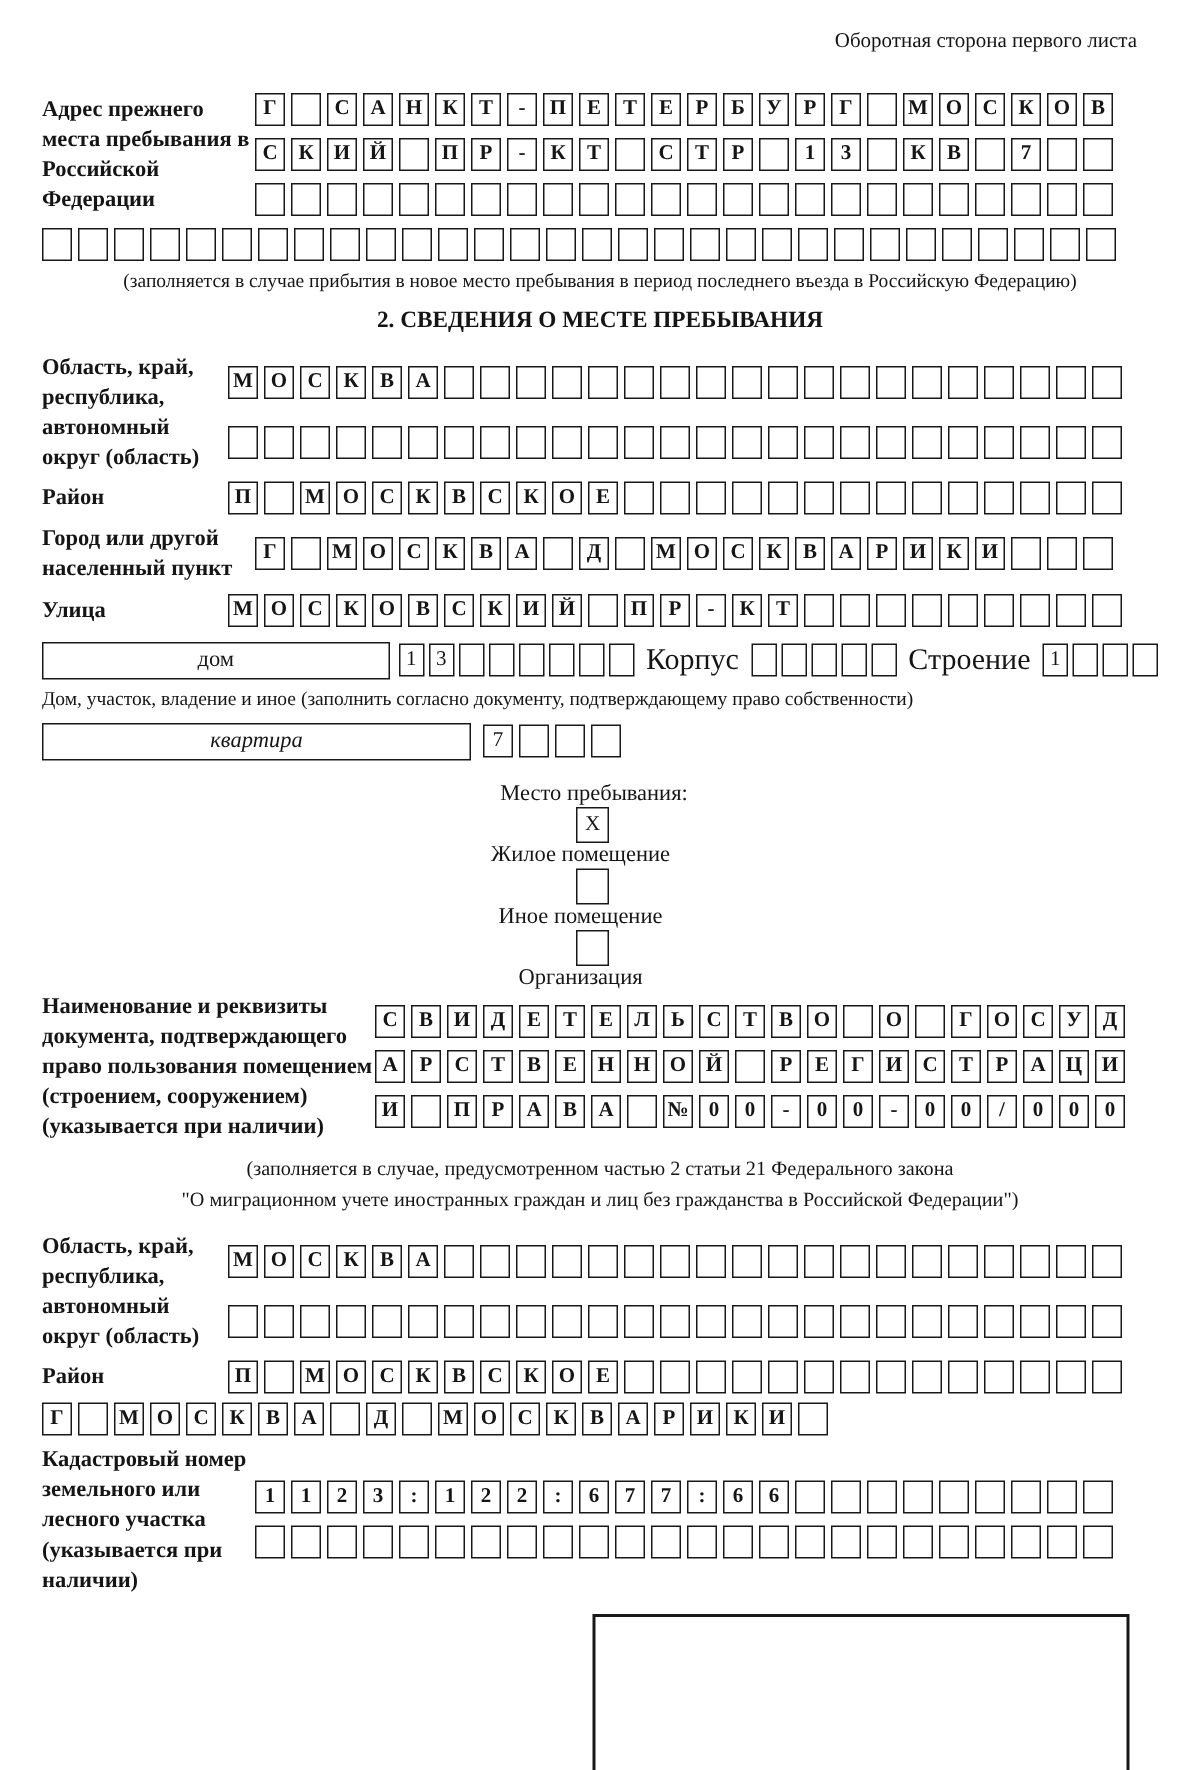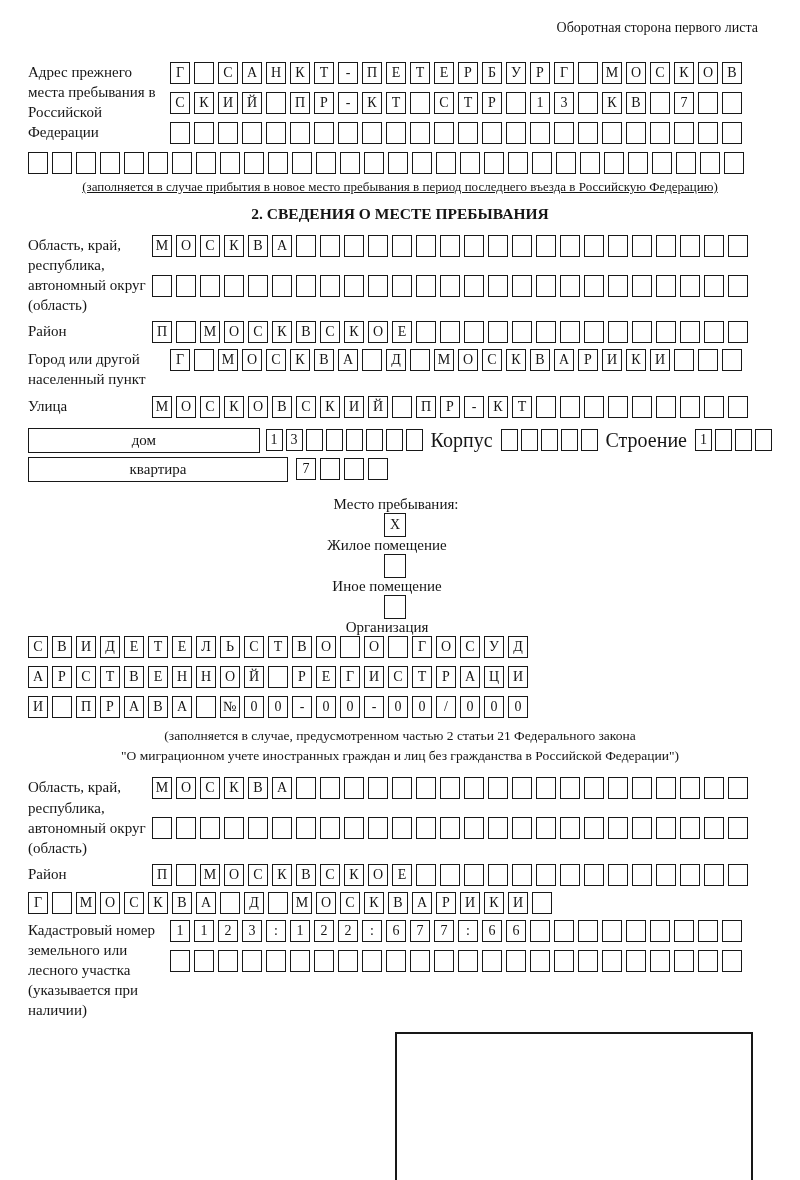--- a/index.html
+++ b/index.html
@@ -1,44 +1,44 @@
 <!DOCTYPE html>
 <html><head>
 <meta charset="utf-8">
 <style>
   html,body { margin:0; padding:0; background:#fff; }
   body { width:800px; font-family:"Liberation Serif", serif; color:#151515; }
   .page { padding:14px 28px 24px 28px; width:744px; }
 
   .hdr { text-align:right; font-size:14px; margin:6px 14px 26px 0; }
 
-  .frow { display:flex; align-items:flex-start; }
+  .frow { display:flex; align-items:center;font-weight:bold; }
   .lbl { font-size:15px; line-height:1.34; flex:0 0 auto; }
   .w142 { width:142px; } .w124 { width:124px; } .w175 { width:175px; } .w222 { width:222px; }
 
   .stack { display:flex; flex-direction:column; gap:8px; }
   .stack.wide { gap:18px; }
 
   .cells { display:flex; gap:4px; flex-wrap:nowrap; }
   .cbox { box-sizing:border-box; flex:0 0 auto; width:20px; height:22px;
           border:1.6px solid #181818; display:flex; align-items:center;
           justify-content:center; font-size:14px; background:#fff; }
   .compact .cbox { width:17px; }
   .compact { gap:3px; }
 
   .note { font-size:13px; margin:5px 0 8px 0; }
-  .center { text-align:center;text-decoration:underline; }
+  .center { text-align:center; }
   .sec-title { text-align:center; font-weight:bold; font-size:15.5px; margin:10px 0 12px 0; }
 
   .mb6 { margin-bottom:6px; } .mb8 { margin-bottom:8px; } .mt8 { margin-top:8px; }
 
   .inline-row { display:flex; align-items:center; margin-top:10px; }
   .widebox { box-sizing:border-box; border:1.8px solid #181818; height:25px;
              display:flex; align-items:center; justify-content:center; font-size:15px; }
-  .house-w { width:260px; } .apt-w { width:260px; }
+  .house-w { width:260px; } .apt-w { width:286px;font-style:italic; }
   .inline-lbl { font-size:20px; margin:0 8px; white-space:nowrap; }
 
   .stay-row { display:flex; align-items:center; margin-top:14px;flex-direction:column; }
   .stay-row .lbl-inline { font-size:15px; margin-right:8px; white-space:nowrap; }
   .chk { box-sizing:border-box; width:22px; height:24px; border:1.6px solid #181818;
          display:flex; align-items:center; justify-content:center; font-size:14px;
          margin-right:10px; flex:0 0 auto; }
   .stay-opt-label { font-size:15px; margin-right:26px; white-space:nowrap; }
   .stay-note { font-size:13px; margin:3px 0 14px 150px; width:340px; text-align:center; }
 
@@ -346,20 +346,21 @@
         <span class="cbox"></span>
       </div>
     <div class="inline-lbl">Строение</div>
     <div class="cells compact">
         <span class="cbox">1</span>
         <span class="cbox"></span>
         <span class="cbox"></span>
         <span class="cbox"></span>
       </div>
   </div>
+  <div class="note">Дом, участок, владение и иное (заполнить согласно документу, подтверждающему право собственности)</div>
 
   <div class="inline-row" style="margin-top:4px;">
     <div class="widebox apt-w">квартира</div>
     <div class="cells" style="margin-left:8px;">
         <span class="cbox">7</span>
         <span class="cbox"></span>
         <span class="cbox"></span>
         <span class="cbox"></span>
       </div>
   </div>
@@ -368,20 +369,21 @@
     <span class="lbl-inline">Место пребывания:</span>
     <span class="chk">X</span>
     <span class="stay-opt-label">Жилое помещение</span>
     <span class="chk"></span>
     <span class="stay-opt-label">Иное помещение</span>
     <span class="chk"></span>
     <span class="stay-opt-label">Организация</span>
   </div>
 
   <div class="frow mb8">
+    <div class="lbl w222">Наименование и реквизиты документа, подтверждающего право пользования помещением (строением, сооружением) (указывается при наличии)</div>
     <div class="stack">
       <div class="cells">
           <span class="cbox">С</span>
           <span class="cbox">В</span>
           <span class="cbox">И</span>
           <span class="cbox">Д</span>
           <span class="cbox">Е</span>
           <span class="cbox">Т</span>
           <span class="cbox">Е</span>
           <span class="cbox">Л</span>

